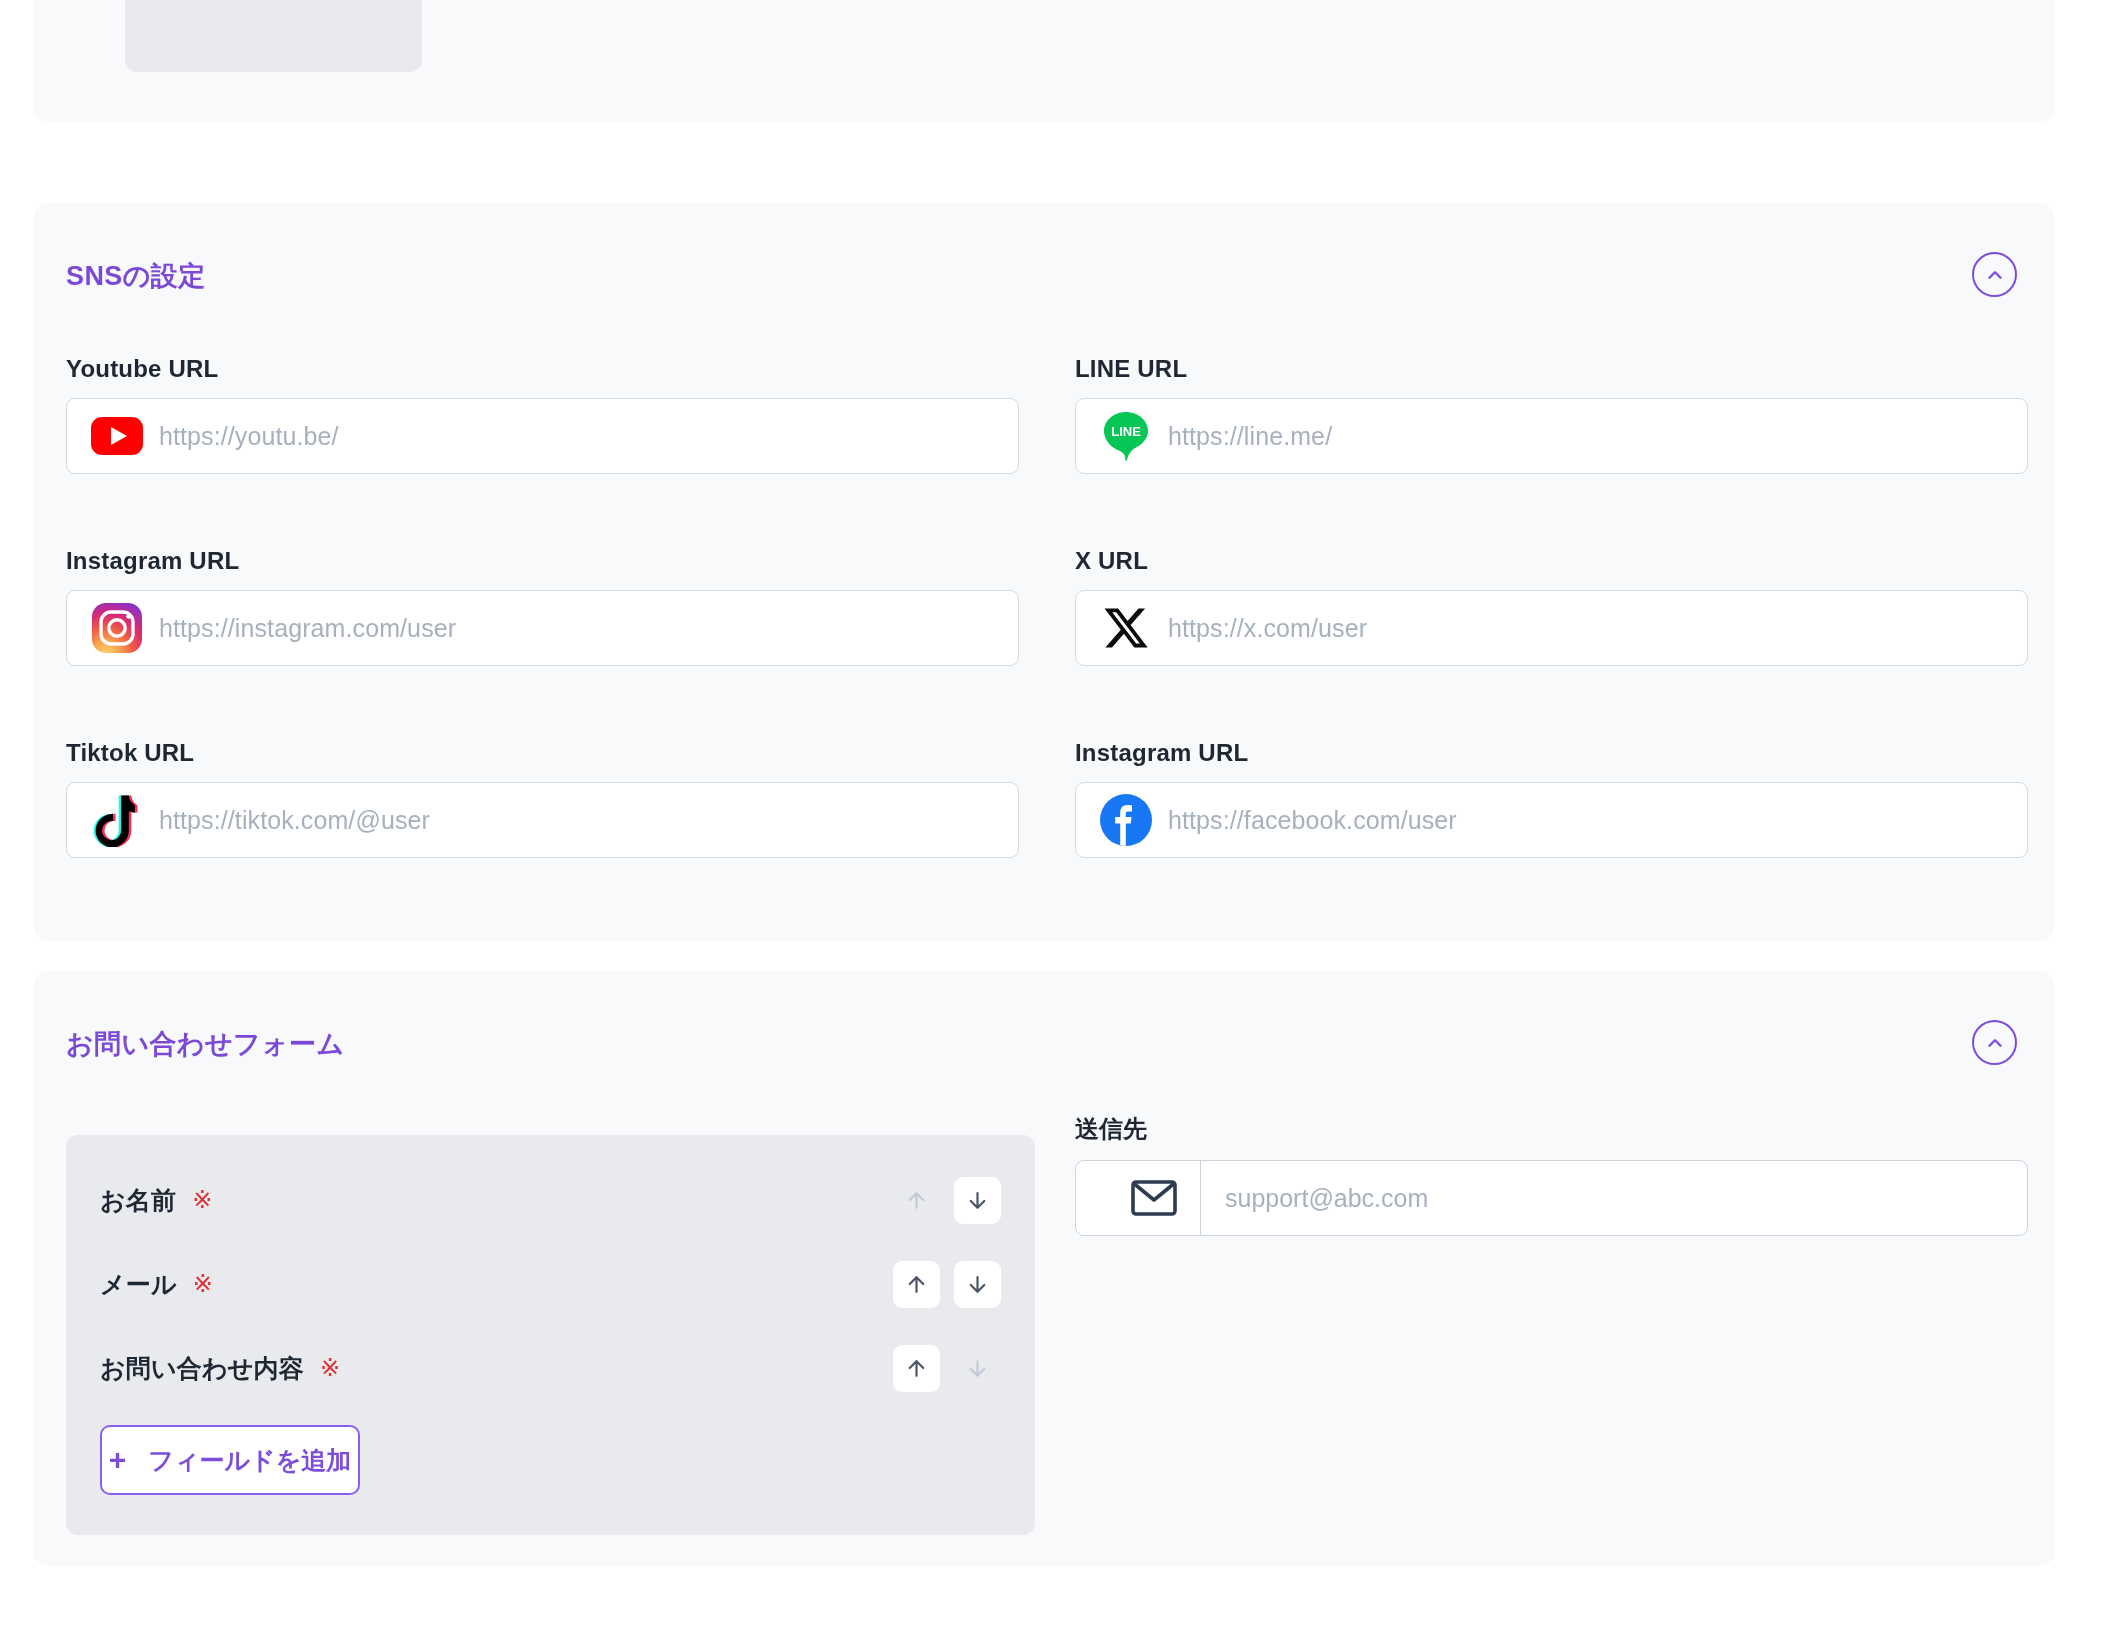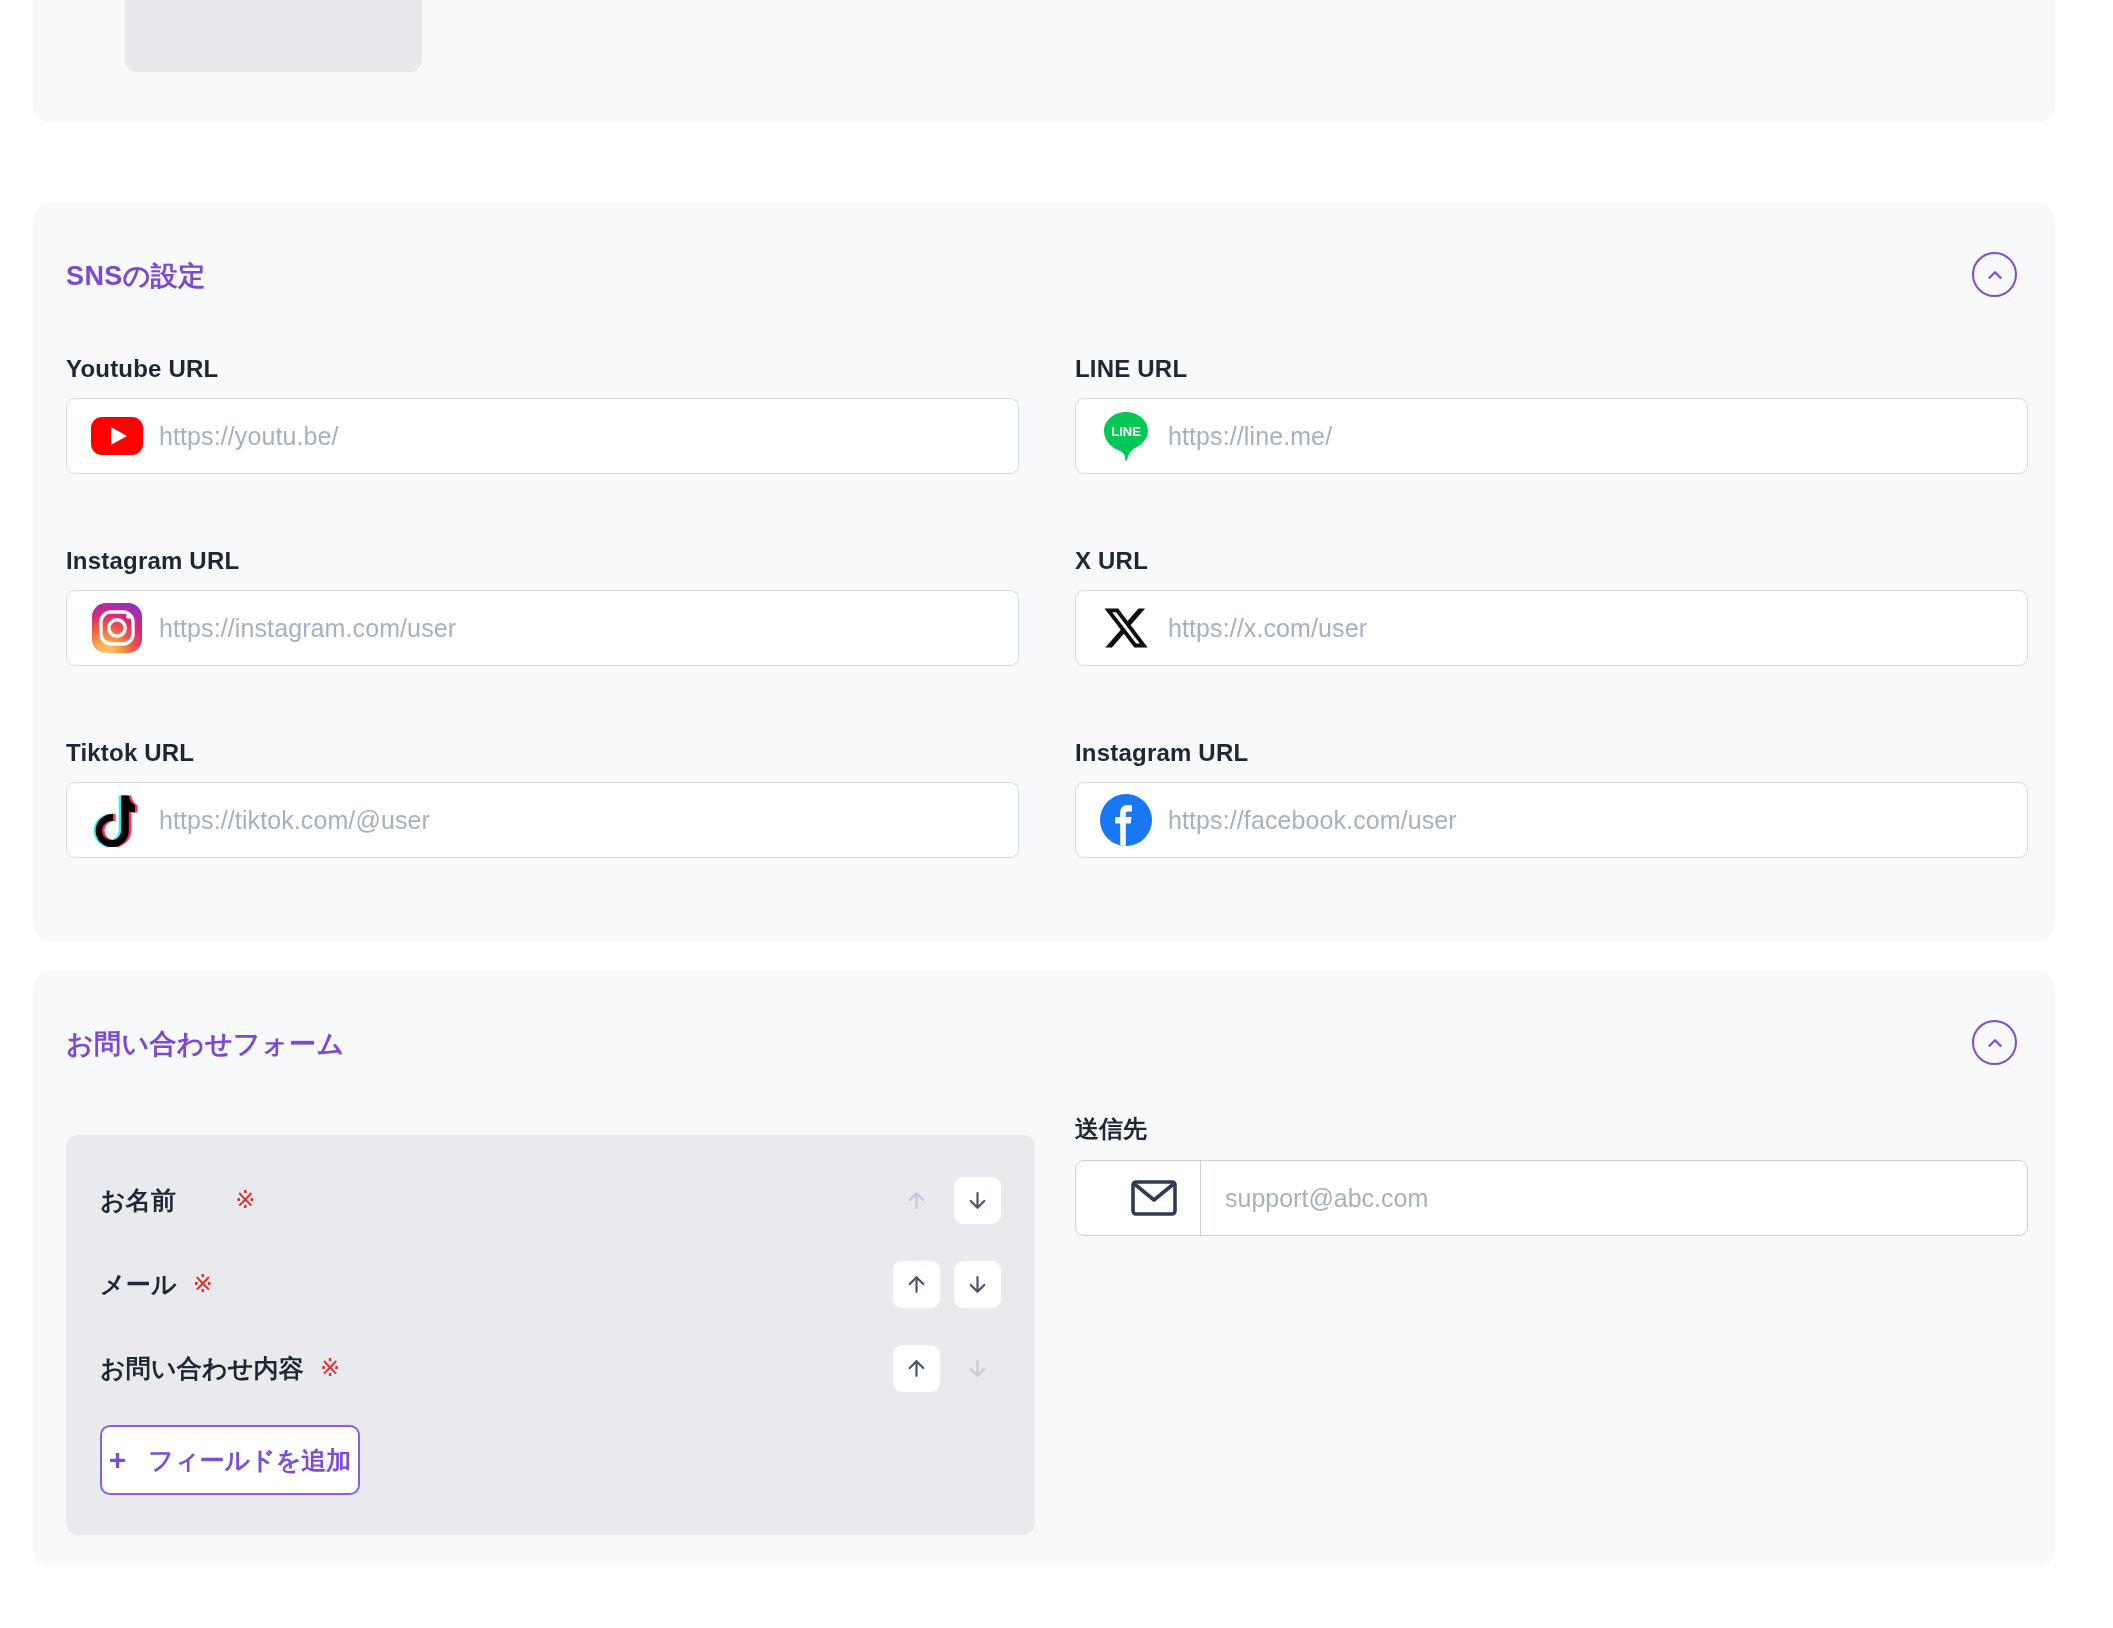--- a/index.html
+++ b/index.html
@@ -147,21 +147,21 @@
     border-radius: 12px;
   }
   .form-row {
     position: absolute;
     left: 0;
     width: 100%;
     height: 62px;
     display: flex;
     align-items: center;
   }
-  .form-row.r1 { top: 34px; gap: 43px; }
+  .form-row.r1 { top: 34px; }
   .form-row.r2 { top: 118px; }
   .form-row.r3 { top: 202px; }
 
   .form-row-label {
     margin-left: 34px;
     font-size: 25px;
     font-weight: bold;
     color: #1f2733;
     letter-spacing: 0.2px;
   }

